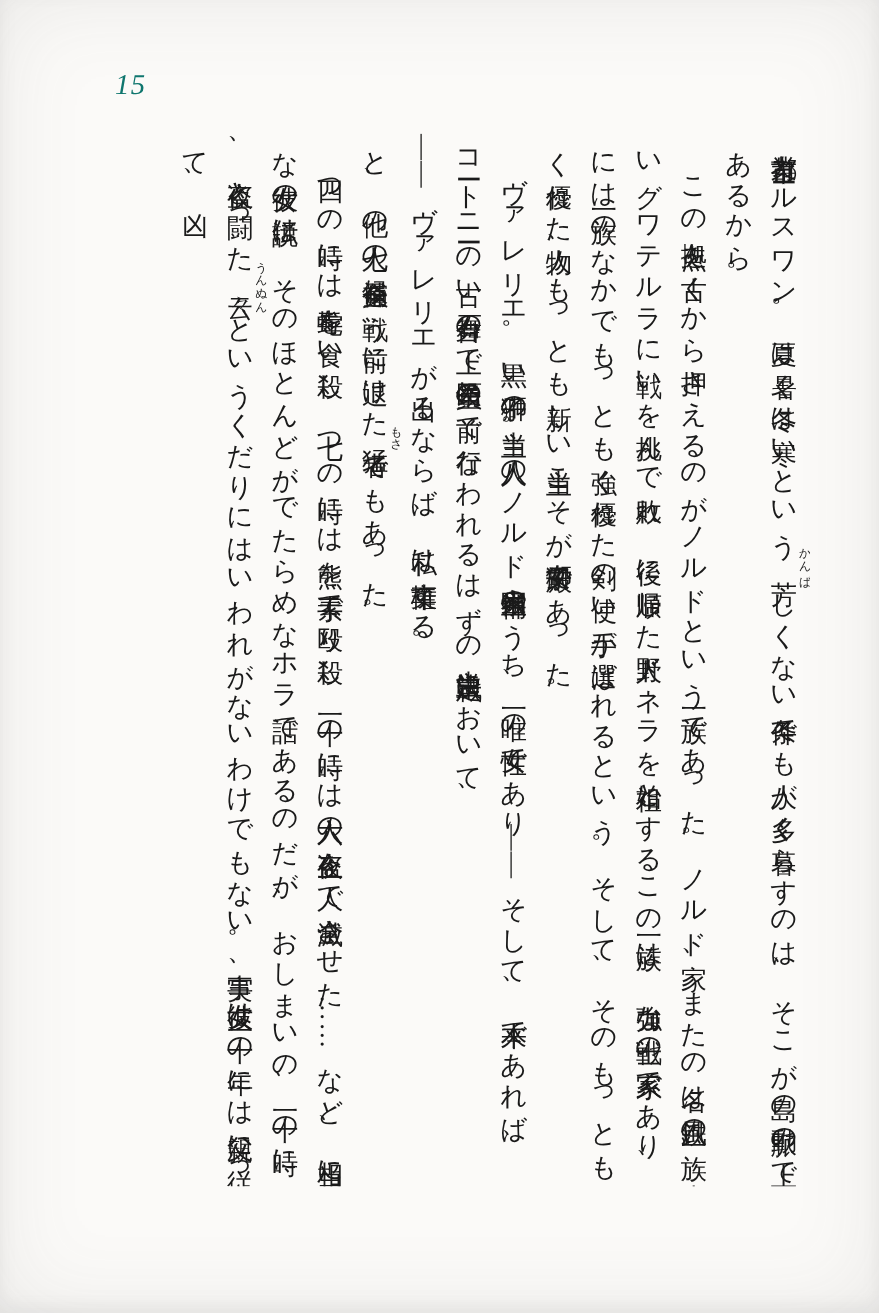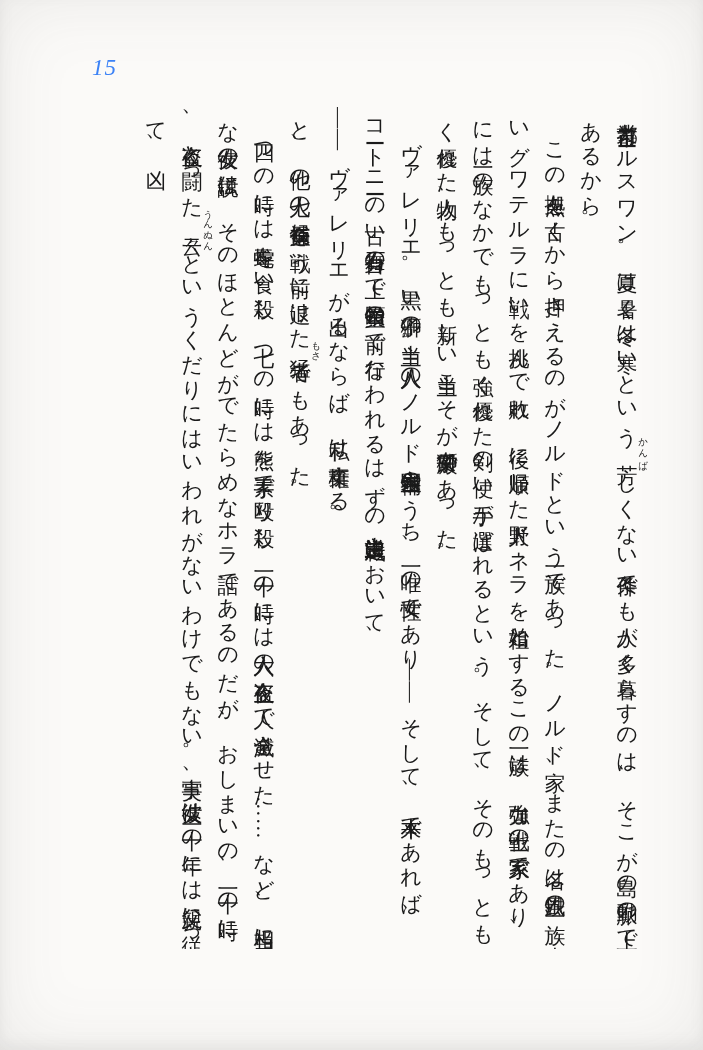--- a/index.html
+++ b/index.html
@@ -19,21 +19,21 @@
     inset: 0;
     pointer-events: none;
     box-shadow: inset 0 0 70px rgba(90,90,90,0.10), inset 0 -6px 14px rgba(120,120,120,0.10);
   }
   .page-number {
     position: absolute;
     top: 55px;
     left: 92px;
     font-size: 23px;
     font-style: italic;
-    color: #3b82f6;
+    color: #0f766e;
     letter-spacing: 1px;
     font-family: Liberation Serif, serif;
   }
   .text-block {
     position: absolute;
     top: 107px;
     right: 55px;
     width: 576px;
     height: 842px;
     writing-mode: vertical-rl;

